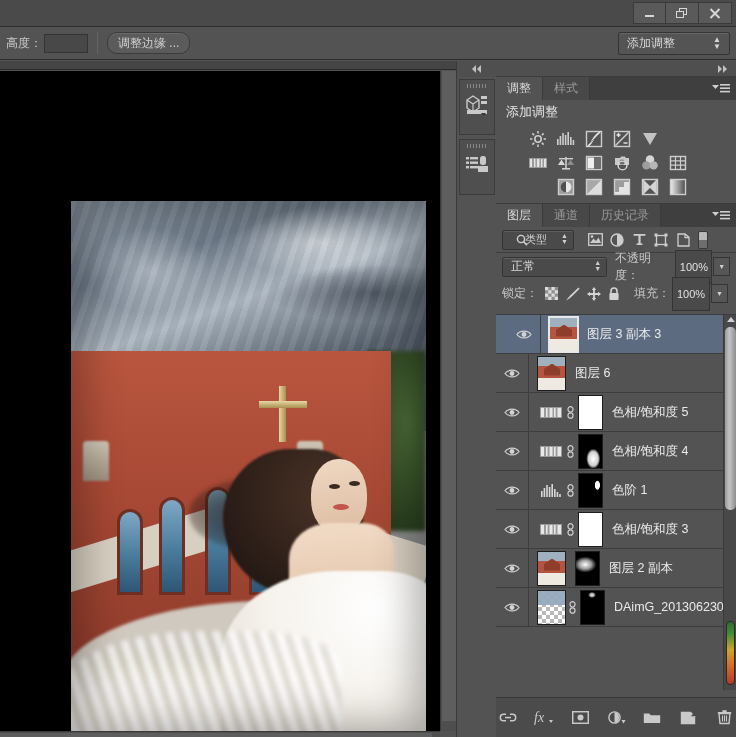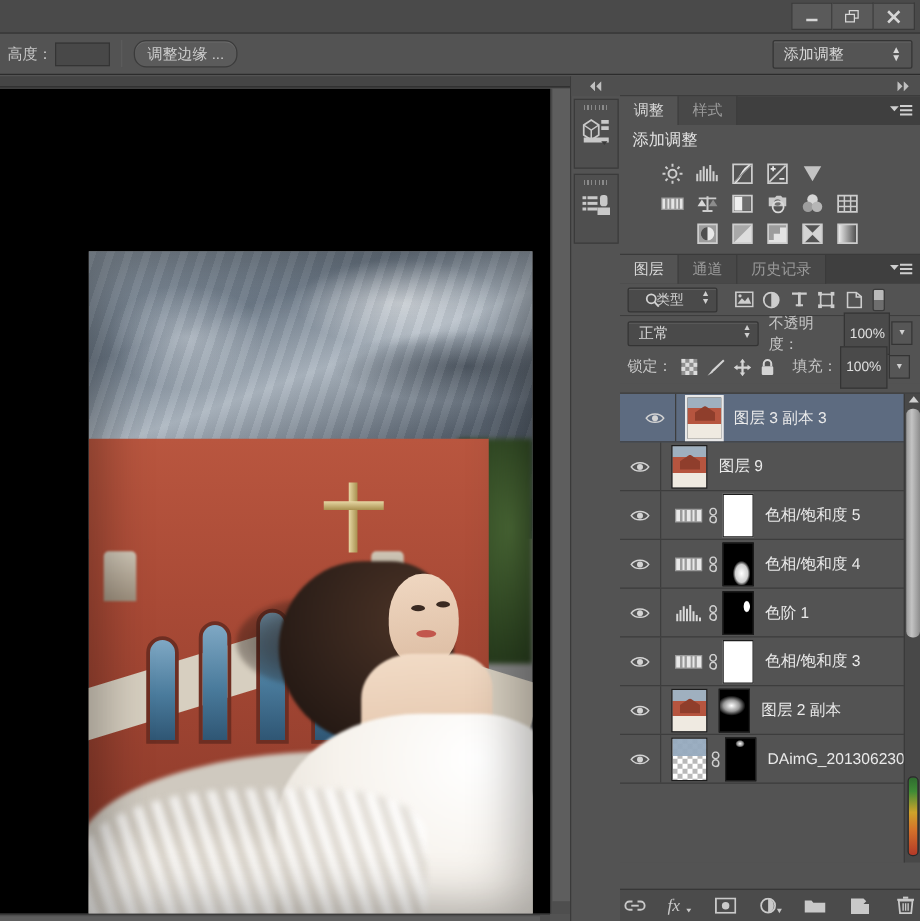--- a/index.html
+++ b/index.html
@@ -455,21 +455,21 @@
     position:absolute; left:3px; top:2px; width:0;height:0;
     border-left:4px solid transparent; border-right:4px solid transparent;
     border-bottom:5px solid #cfcfcf;
   }
   #colorbar {
     position:absolute; right:1px; bottom:6px; width:9px; height:64px;
     background:linear-gradient(180deg,#2f6b2f,#3f8b35 18%,#cfa32a 45%,#d4712a 68%,#b43a28 100%);
     border:1px solid #2a2a2a; border-radius:4px;
   }
   #layers-footer {
-    position:absolute; left:0; bottom:0; width:240px; height:26px;
+    position:absolute; left:0; bottom:0; width:240px; height:40px;
     background:#4b4b4b; border-top:1px solid #373737;
     display:flex; align-items:center; justify-content:center; gap:16px;
   }
   .foot-icon { display:flex; align-items:center; justify-content:center; width:20px; height:20px; }
 
   .ic { display:block; }
 </style>
 </head>
 <body>
 
@@ -893,21 +893,21 @@
             <svg class="ic" width="16" height="11" viewBox="0 0 16 11">
                 <path d="M1 5.5 C4 1 12 1 15 5.5 C12 10 4 10 1 5.5 Z" fill="none" stroke="#d3d3d3" stroke-width="1.2"></path>
                 <circle cx="8" cy="5.5" r="2.4" fill="#d3d3d3"></circle>
               </svg>
           </div>
           <div class="thumb-cell">
             <div class="lthumb">
                 <div class="thumb-photo"></div>
               </div>
           </div>
-          <span class="layer-name">图层 9</span>
+          <span class="layer-name">图层 6</span>
         </div>
 
         <div class="layer-row">
           <div class="eye-cell">
             <svg class="ic" width="16" height="11" viewBox="0 0 16 11">
                 <path d="M1 5.5 C4 1 12 1 15 5.5 C12 10 4 10 1 5.5 Z" fill="none" stroke="#d3d3d3" stroke-width="1.2"></path>
                 <circle cx="8" cy="5.5" r="2.4" fill="#d3d3d3"></circle>
               </svg>
           </div>
           <div class="adj-thumb">

